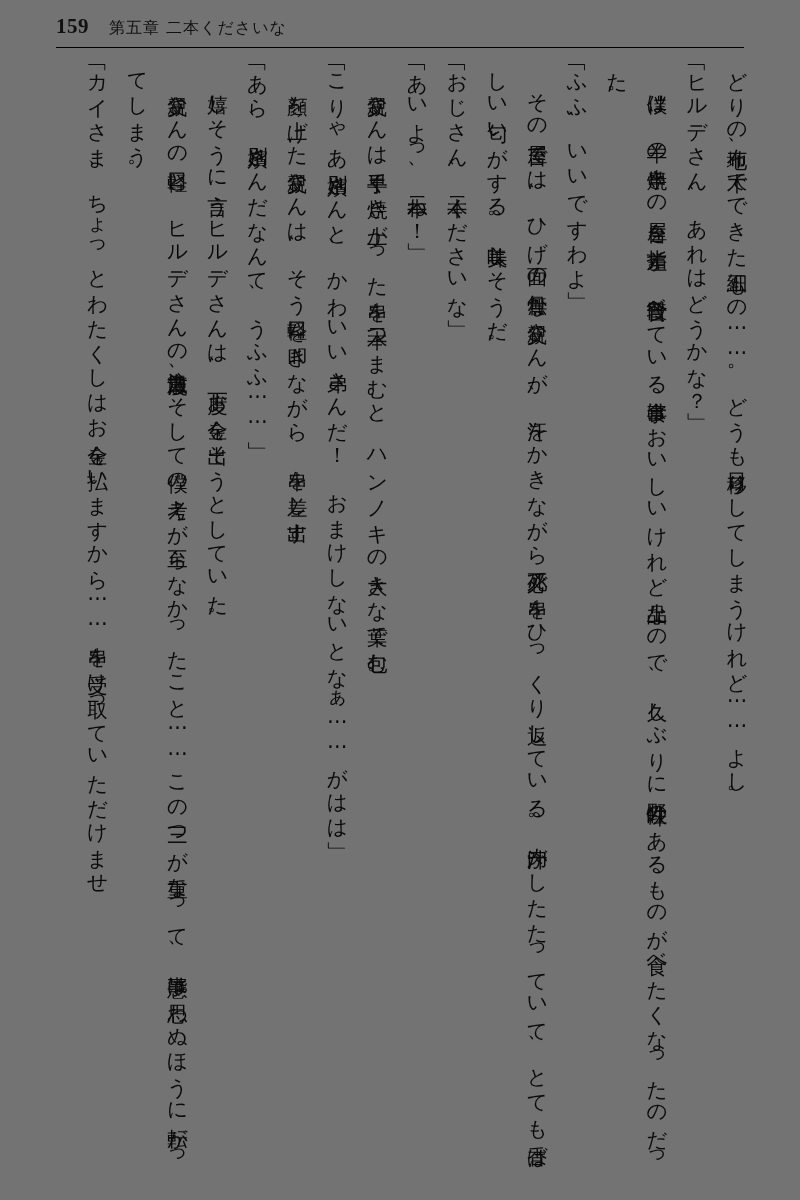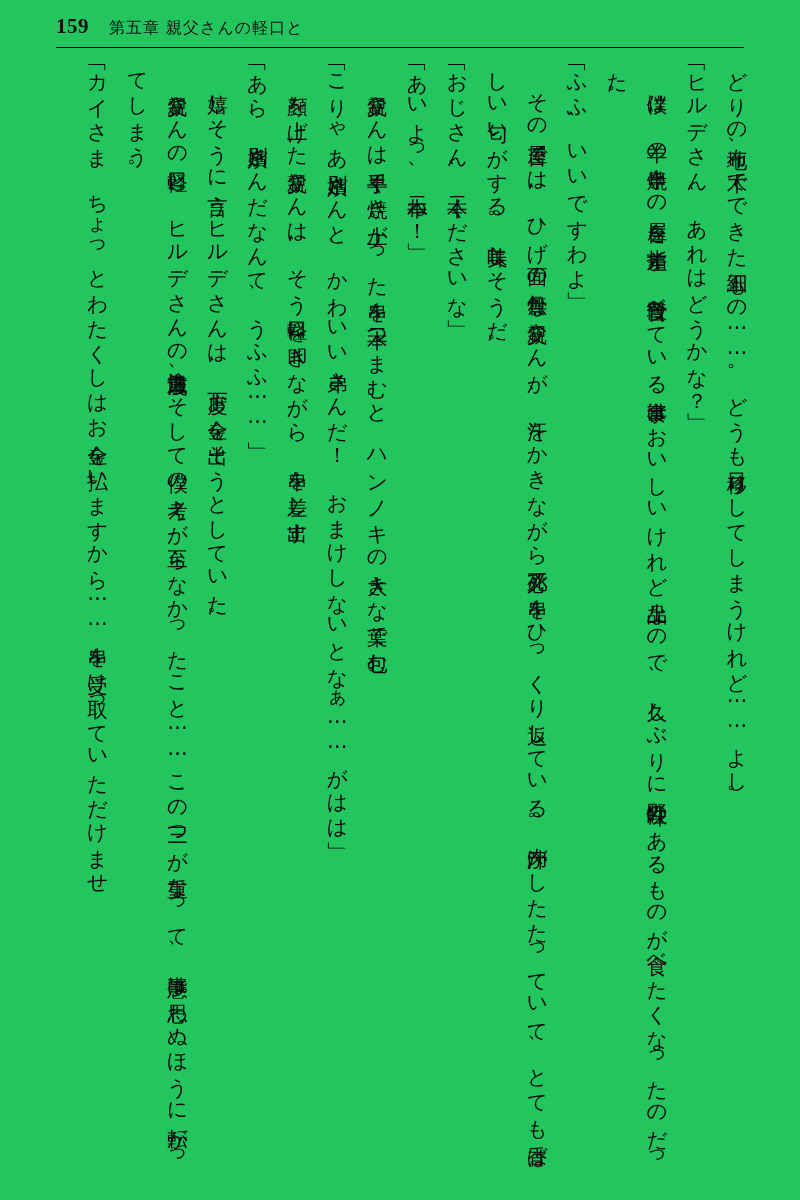--- a/index.html
+++ b/index.html
@@ -11,21 +11,21 @@
     width: 800px;
     height: 1200px;
     overflow: hidden;
     font-family: "Liberation Serif", "DejaVu Serif", serif;
     color: #000000;
   }
   #page {
     position: relative;
     width: 800px;
     height: 1200px;
-    background: #22c55e;
+    background: #737373;
     box-sizing: border-box;
   }
   
   #header {
     position: absolute;
     top: 14px;
     left: 0;
     width: 800px;
     height: 34px;
     display: flex;
@@ -82,21 +82,21 @@
     text-indent: 1em;
   }
 </style>
 </head>
 <body>
 
 <div id="page">
 
   <div id="header">
     <span class="page-number">159</span>
-    <span class="chapter-title">第五章 親父さんの軽口と</span>
+    <span class="chapter-title">第五章 二本くださいな</span>
     <div class="rule"></div>
   </div>
 
   <div id="body-text">
     <p>どりの布地、木でできた細工もの……。どうも目移りしてしまうけれど……よし。</p>
     <p>「ヒルデさん、あれはどうかな？」</p>
     <p class="indent">僕は、羊の串焼きの屋台を指差す。普段食べている食事はおいしいけれど上品なので、久しぶりに野性味のあるものが食べたくなったのだった。</p>
     <p>「ふふ、いいですわよ」</p>
     <p class="indent">その屋台では、ひげ面の無骨な親父さんが、汗をかきながら必死で串をひっくり返している。肉汁がしたたっていて、とても香ばしい匂いがする。美味しそうだ。</p>
     <p>「おじさん、二本くださいな」</p>

